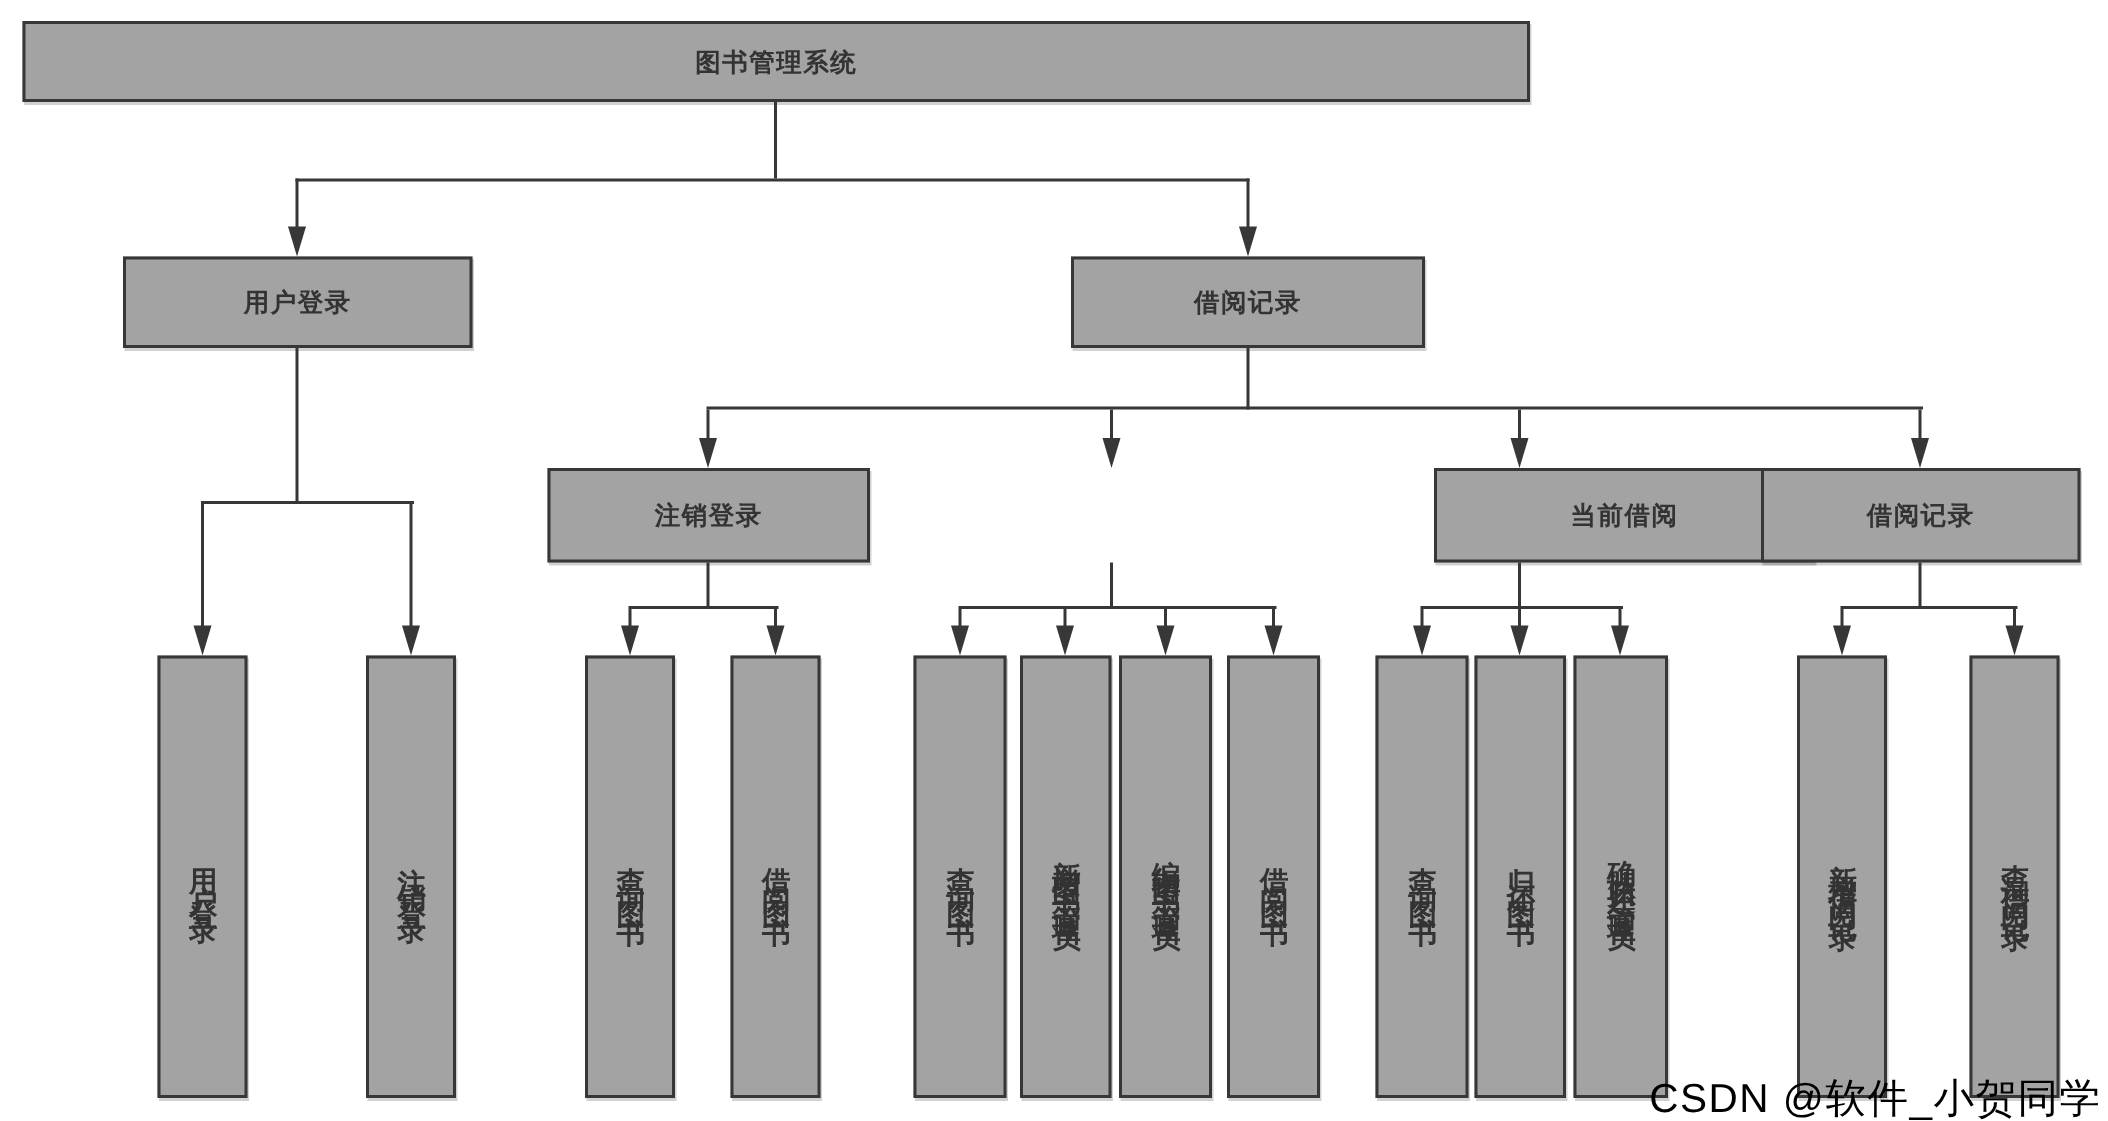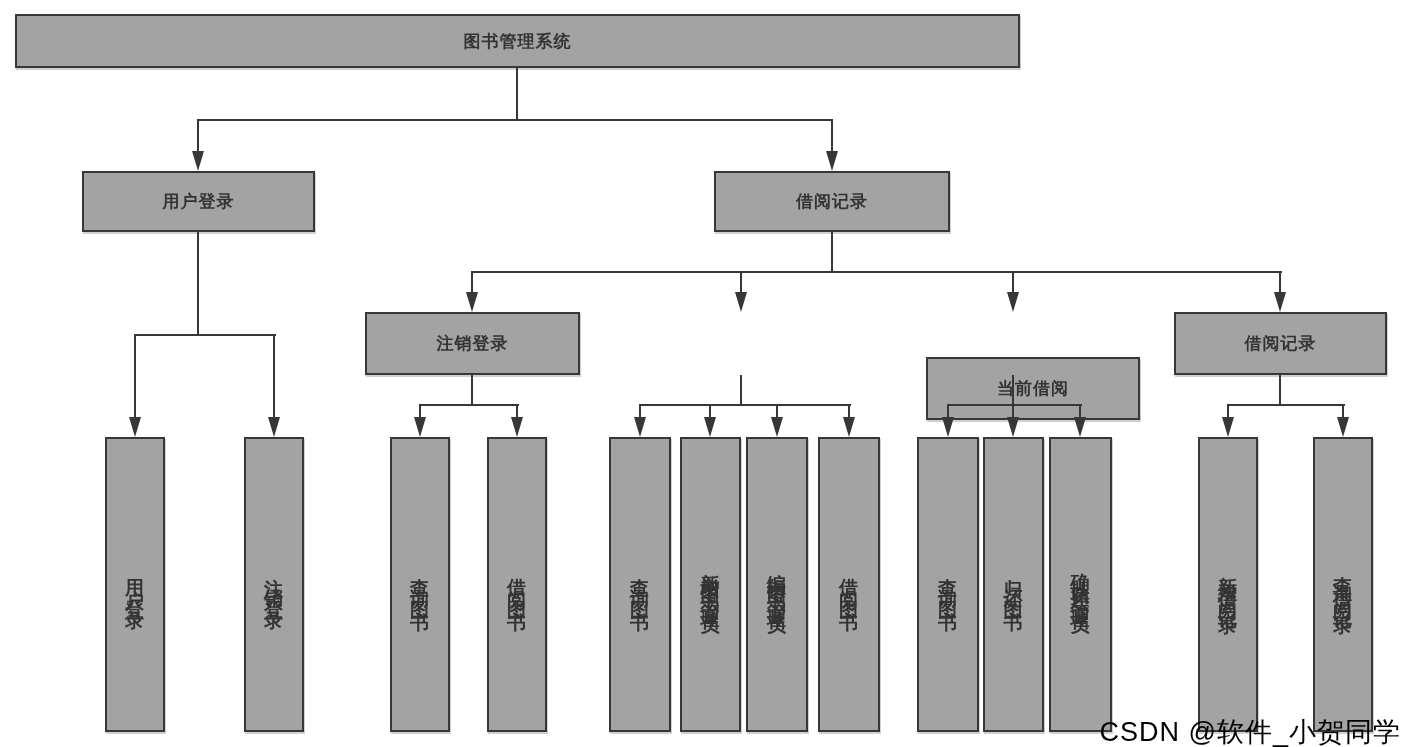--- a/index.html
+++ b/index.html
@@ -64,21 +64,21 @@
 
   <div class="box hbox" style="left:714px;top:171px;width:236px;height:61px;">
     <span>借阅记录</span>
   </div>
 
   <div class="box hbox" style="left:365px;top:312px;width:215px;height:63px;">
     <span>注销登录</span>
   </div>
 
 
-  <div class="box hbox" style="left:926px;top:312px;width:214px;height:63px;margin-top:45px;">
+  <div class="box hbox" style="left:956px;top:312px;width:254px;height:63px;">
     <span>当前借阅</span>
   </div>
 
   <div class="box hbox" style="left:1174px;top:312px;width:213px;height:63px;">
     <span>借阅记录</span>
   </div>
 
   <div class="box vbox" style="left:105px;top:437px;width:60px;height:295px;">
     <span class="vtext">用户登录</span>
   </div>

